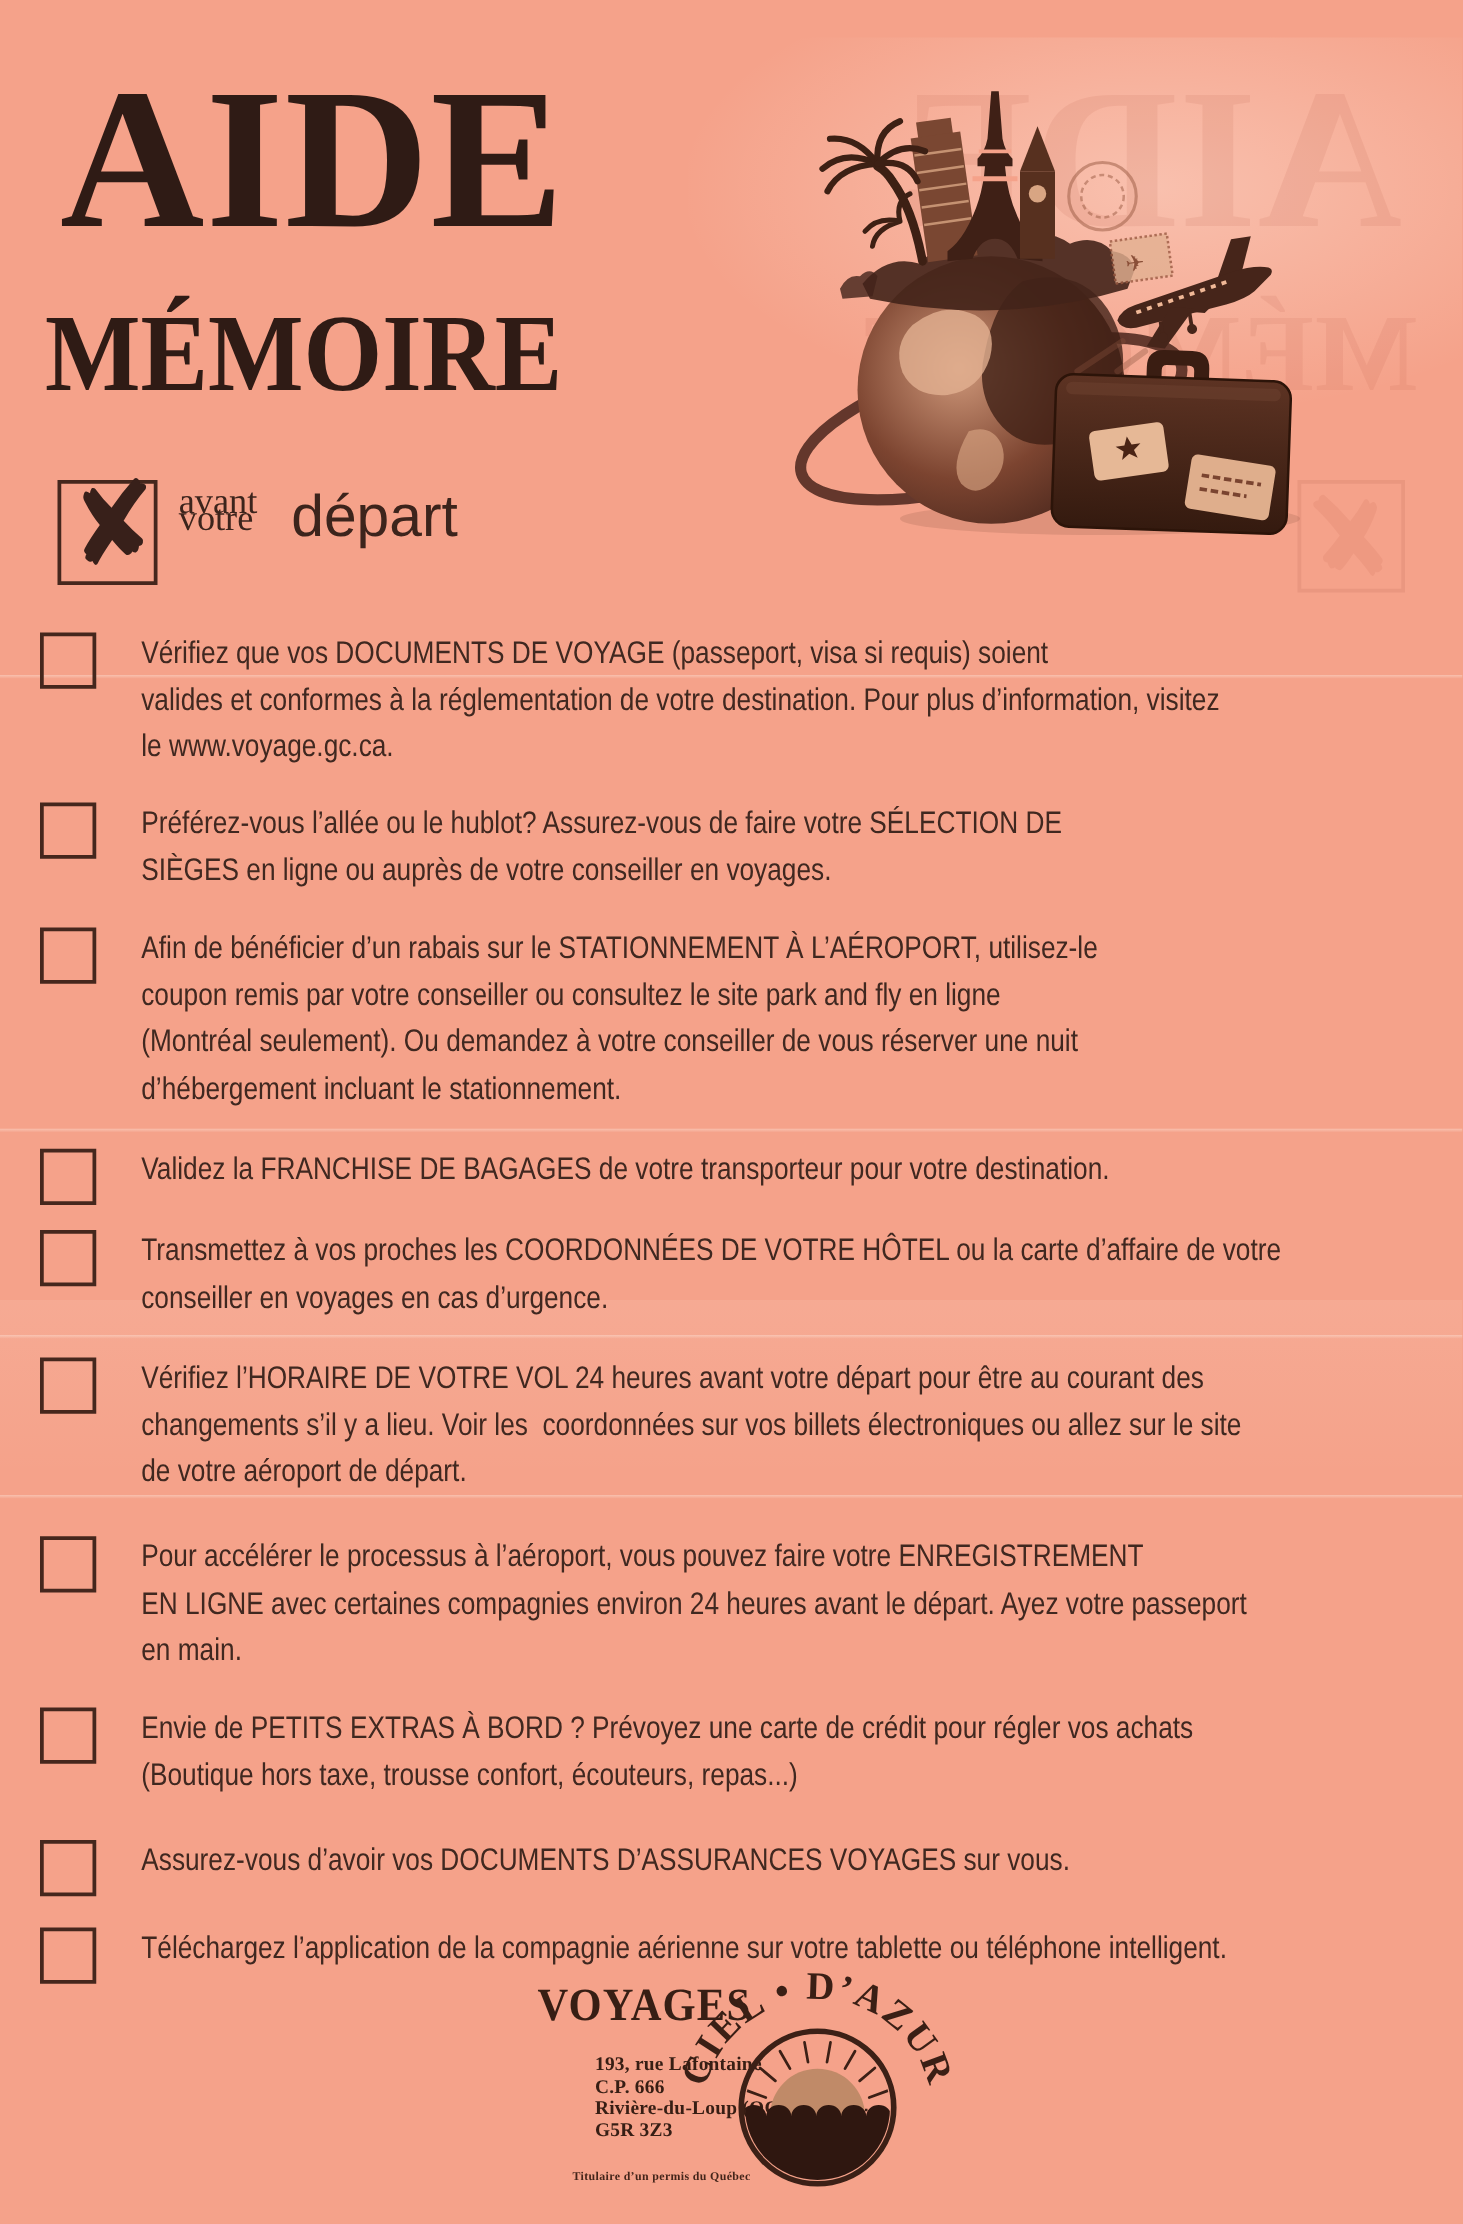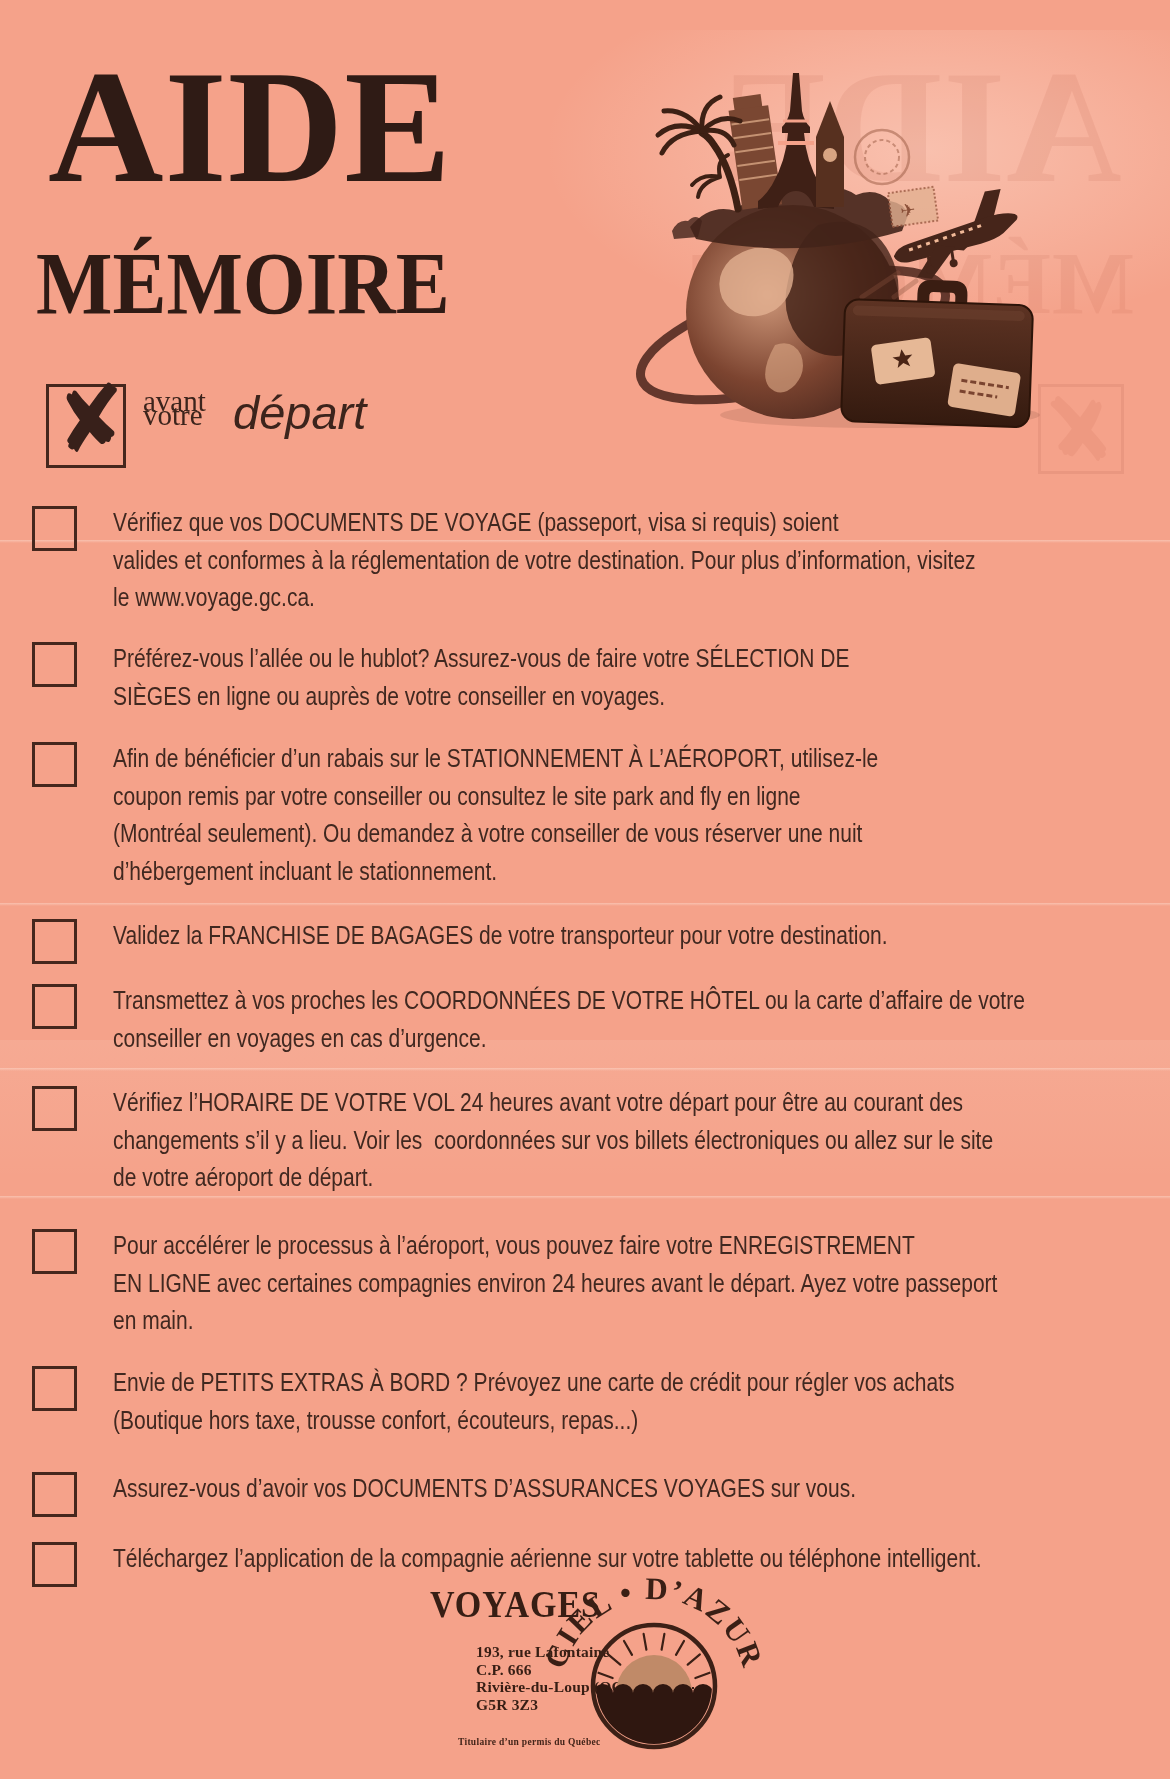--- a/index.html
+++ b/index.html
@@ -26,21 +26,21 @@
 
   
   .t-aide{position:absolute;left:48px;top:47px;margin:0;
     font:bold 160px "Liberation Serif",serif;line-height:1;letter-spacing:1px;color:#2f1b15;}
   .t-mem{position:absolute;left:36px;top:240px;margin:0;
     font:bold 88px "Liberation Serif",serif;line-height:1;color:#2f1b15;transform:scaleX(.92);transform-origin:0 0;}
   .hdr-box{position:absolute;left:46px;top:384px;width:80px;height:84px;border:3px solid #45271d;box-sizing:border-box;}
   .hdr-x{position:absolute;left:54px;top:376px;font:bold 88px "DejaVu Sans",sans-serif;color:#38201a;
     transform:rotate(-7deg);line-height:1;}
   .lbl-s{position:absolute;left:143px;top:383px;font-size:29px;line-height:36px;color:#3c241c;font-family:Liberation Serif, serif;}
-  .lbl-b{position:absolute;left:233px;top:385px;font-size:47px;color:#3c241c;font-style:italic;}
+  .lbl-b{position:absolute;left:233px;top:385px;font-size:47px;color:#3c241c;}
 
   
   .item{position:absolute;left:0;width:1170px;}
   .item .box{position:absolute;left:32px;top:2px;width:45px;height:45px;
     border:3px solid #45271d;box-sizing:border-box;}
   .item .txt{position:absolute;left:113px;top:0;margin:0;
     font-size:25px;line-height:37.5px;color:#402820;white-space:pre;
     transform:scaleX(.84);transform-origin:0 0;}
 
   

